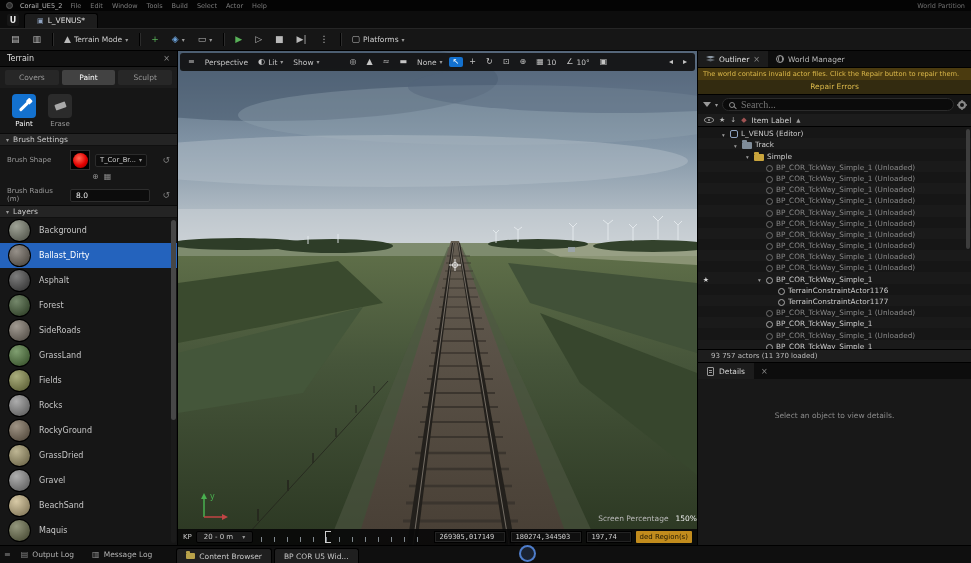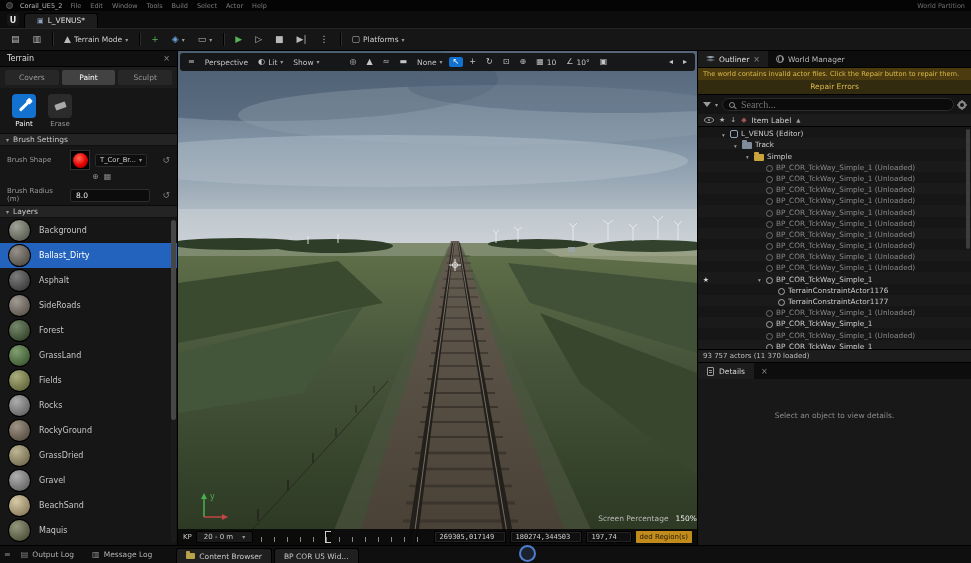--- a/index.html
+++ b/index.html
@@ -131,21 +131,21 @@
   .oico.level { width:8px; height:8px; border:1px solid #8fa3c0; border-radius:2px; }
   .oico.folder, .oico.folder-y { width:10px; height:7px; background:#7f8c99; border-radius:1px; position:relative; margin-top:2px; }
   .oico.folder::before, .oico.folder-y::before { content:''; position:absolute; top:-2px; left:0; width:5px; height:2px; background:inherit; border-radius:1px 1px 0 0; }
   .oico.folder-y { background:#c9a43c; }
   .oico.actor { width:7px; height:7px; border:1px solid #a8a8a8; border-radius:50%; }
   .oico.actor-dim { width:7px; height:7px; border:1px solid #6e6e6e; border-radius:50%; }
   .olabel { font-size:7.3px; white-space:nowrap; overflow:hidden; text-overflow:ellipsis; }
   .orow.unloaded .olabel { color:#8a8a8a; }
   .orow.loaded .olabel { color:#cdcdcd; }
   .tree-scroll { position:absolute; right:1px; top:2px; width:4px; height:120px; background:#3d3d3d; border-radius:2px; }
-  .o-status { height:13px; background:#1d1d1d; border-top:1px solid #000; display:flex; align-items:center; padding:0 5px; color:#bdbdbd; font-size:7px; flex:none; }
+  .o-status { height:13px; background:#1d1d1d; border-top:1px solid #000; display:flex; align-items:center; padding:0 13px; color:#bdbdbd; font-size:7px; flex:none; }
 
   .details { height:183px; display:flex; flex-direction:column; border-top:1px solid #000; flex:none; }
   .dt-tabbar { height:16px; background:#0d0d0d; display:flex; align-items:stretch; flex:none; }
   .dt-tab { background:#1c1c1c; display:flex; align-items:center; gap:5px; padding:0 9px; color:#d6d6d6; font-size:7.5px; }
   .doc-ico { width:7px; height:9px; border:1px solid #9a9a9a; border-radius:1px; position:relative; }
   .doc-ico::after { content:''; position:absolute; left:1px; top:2px; width:3px; height:1px; background:#9a9a9a; box-shadow:0 2px 0 #9a9a9a; }
   .dt-close { display:flex; align-items:center; padding:0 7px; color:#8a8a8a; font-size:8px; }
   .dt-body { flex:1; background:#181818; display:flex; justify-content:center; padding-top:32px; color:#8b8b8b; font-size:7.5px; }
 
   
@@ -306,27 +306,27 @@
               <span class="layer-thumb" style="--thumb: #6e665c;"></span>
               <span class="layer-name">Ballast_Dirty</span>
             </div>
 
             <div class="layer-row">
               <span class="layer-thumb" style="--thumb: #4a4a4a;"></span>
               <span class="layer-name">Asphalt</span>
             </div>
 
             <div class="layer-row">
+              <span class="layer-thumb" style="--thumb: #3f5a32;"></span>
+              <span class="layer-name">Forest</span>
+            </div>
+
+            <div class="layer-row">
               <span class="layer-thumb" style="--thumb: #7d7468;"></span>
               <span class="layer-name">SideRoads</span>
-            </div>
-
-            <div class="layer-row">
-              <span class="layer-thumb" style="--thumb: #3f5a32;"></span>
-              <span class="layer-name">Forest</span>
             </div>
 
             <div class="layer-row">
               <span class="layer-thumb" style="--thumb: #4f7a3a;"></span>
               <span class="layer-name">GrassLand</span>
             </div>
 
             <div class="layer-row">
               <span class="layer-thumb" style="--thumb: #8a8f4a;"></span>
               <span class="layer-name">Fields</span>

